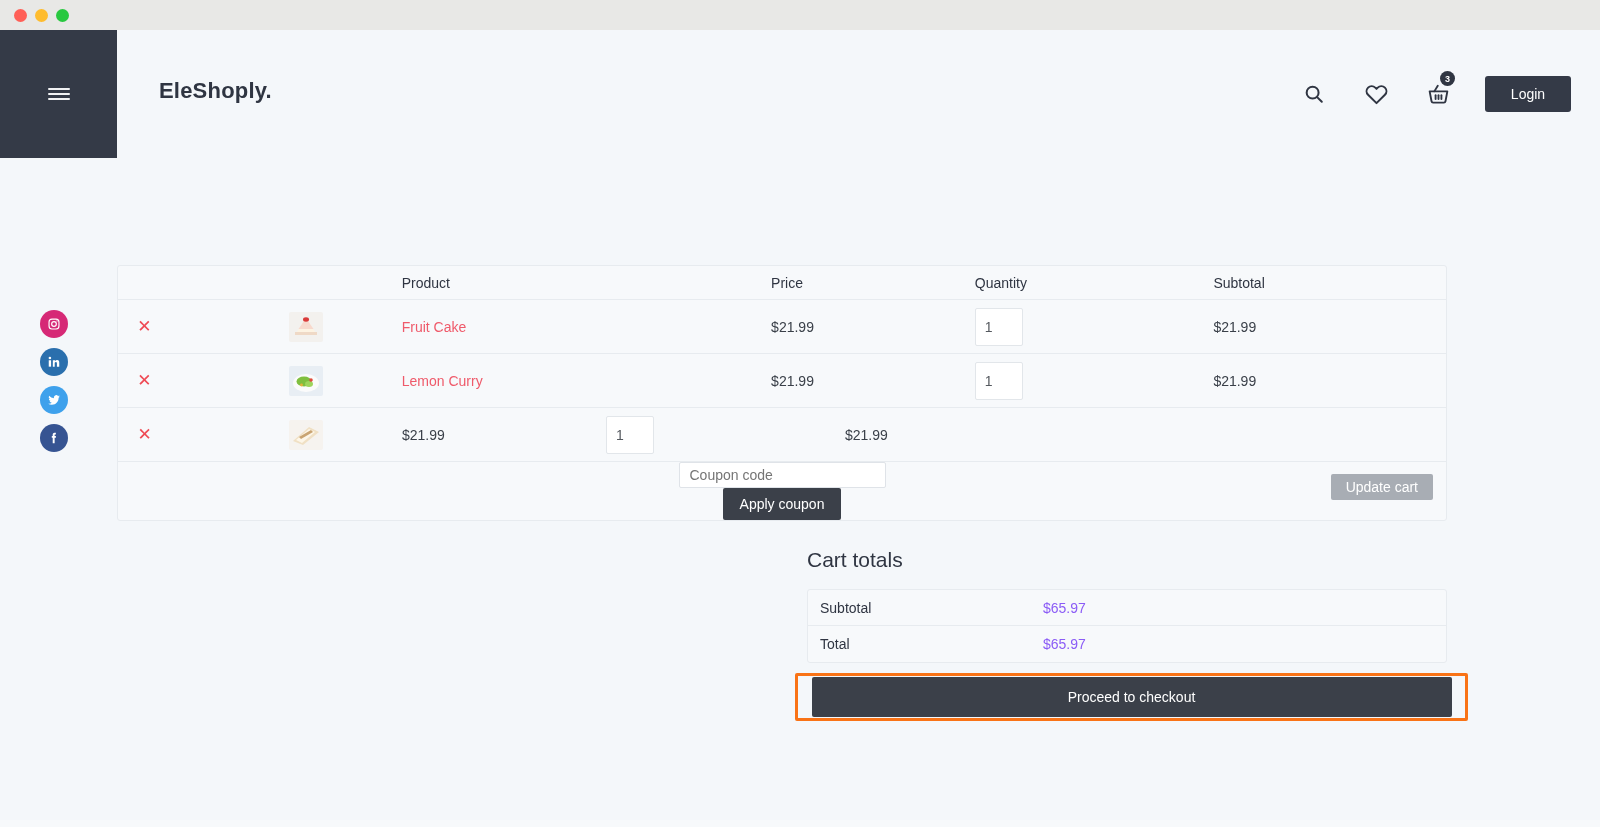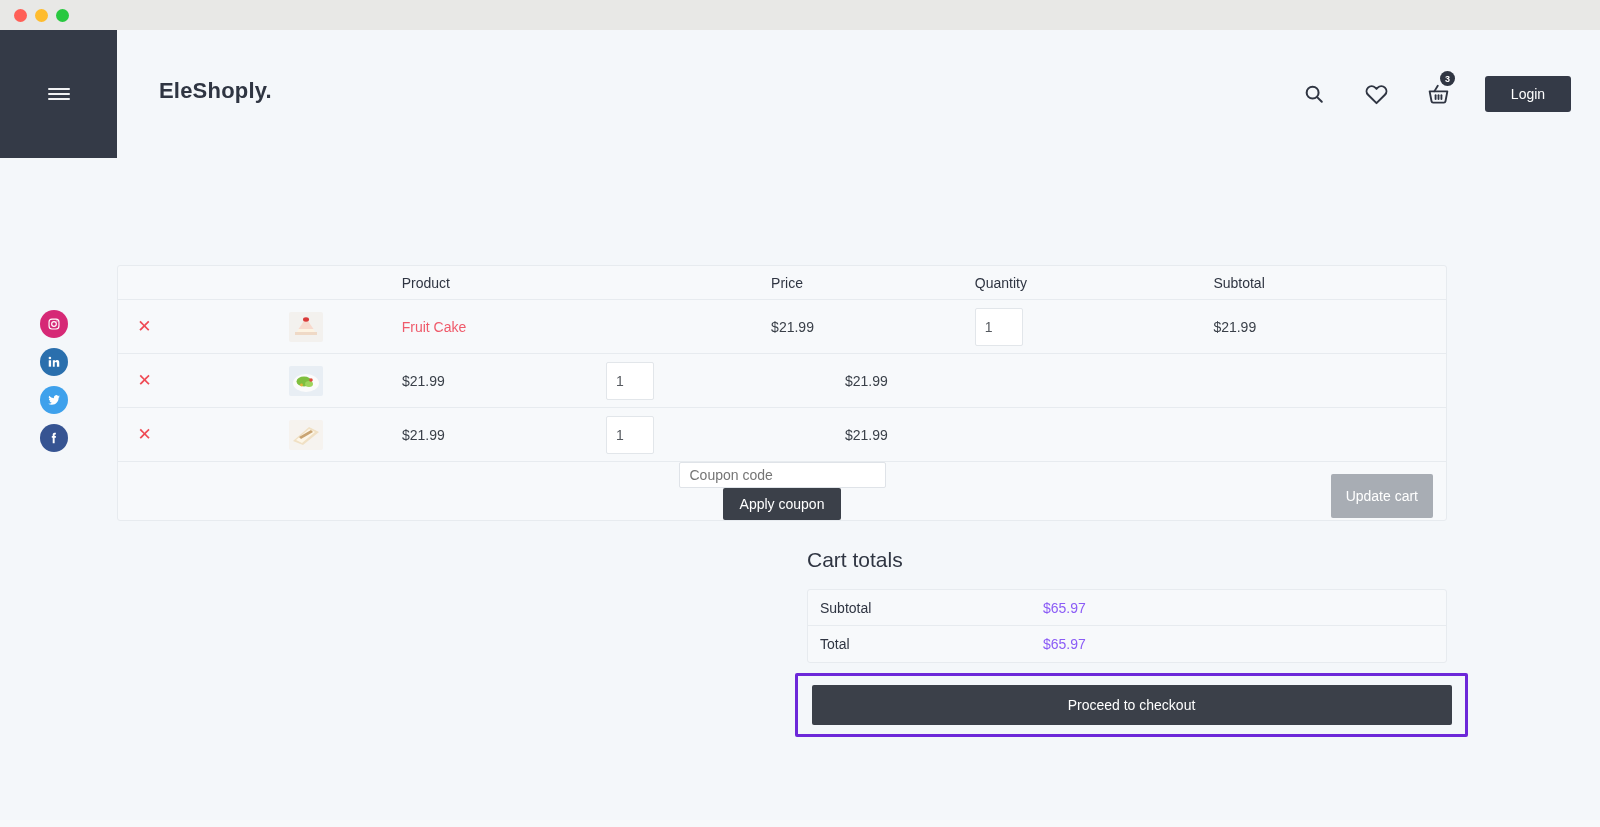--- a/index.html
+++ b/index.html
@@ -149,21 +149,21 @@
   }
   #apply-coupon-button {
     height: 37px; padding: 0 17px;
     background: #3b4049; color: #ffffff;
     border: none; border-radius: 2px;
     font-size: 14px; font-family: "Liberation Sans", sans-serif;
     cursor: pointer;
   }
   #update-cart-button {
     position: absolute; right: 13px; top: 12px;
-    height: 44px; padding: 0 15px;
+    height: 26px; padding: 0 15px;
     background: #a8adb4; color: #ffffff;
     border: none; border-radius: 2px;
     font-size: 14px; font-family: "Liberation Sans", sans-serif;
     cursor: not-allowed;
   }
 
   
   #cart-totals { position: absolute; left: 807px; top: 548px; width: 640px; }
   #cart-totals-title {
     font-size: 21px; color: #2f3542; font-weight: normal;
@@ -177,22 +177,22 @@
   .totals-row {
     display: flex; align-items: center; height: 36px;
     border-bottom: 1px solid #e7ebef;
   }
   .totals-row:last-child { border-bottom: none; }
   .totals-label { width: 235px; padding-left: 12px; font-size: 14px; color: #2f3542; }
   .totals-value { font-size: 14px; color: #8b5cf6; }
 
   #checkout-wrapper {
     position: absolute; left: 795px; top: 673px;
-    width: 673px; height: 64px;
-    border: 3px solid #6d28d9;
+    width: 673px; height: 48px;
+    border: 3px solid #f97316;
     border-radius: 2px;
     display: flex; align-items: center; justify-content: center;
   }
   #proceed-to-checkout-button {
     width: 640px; height: 40px;
     background: #3b4049; color: #ffffff;
     border: none; border-radius: 2px;
     font-size: 14px; font-family: "Liberation Sans", sans-serif;
     cursor: pointer;
   }
@@ -320,20 +320,23 @@
     <div class="col-thumb">
       <svg class="thumb" viewBox="0 0 34 30">
         <rect width="34" height="30" fill="#e8eef4"></rect>
         <ellipse cx="17" cy="17" rx="13" ry="9" fill="#fbfbfb"></ellipse>
         <ellipse cx="15" cy="15.5" rx="7.5" ry="5" fill="#7fbf3f"></ellipse>
         <ellipse cx="20" cy="18" rx="4" ry="3" fill="#9ed45c"></ellipse>
         <circle cx="22" cy="14" r="1.8" fill="#e04b3c"></circle>
         <circle cx="12.5" cy="19" r="1.4" fill="#e7b23a"></circle>
       </svg>
     </div>
+    <div class="col-product">
+      <a class="product-link">Lemon Curry</a>
+    </div>
     <div class="col-price cell-text">$21.99</div>
     <div class="col-qty">
       <input class="qty-input" type="text" value="1" style="">
     </div>
     <div class="col-subtotal cell-text">$21.99</div>
   </div>
 
   <div class="cart-row cart-body-row">
     <div class="col-remove">
       <span class="remove-x">✕</span>

